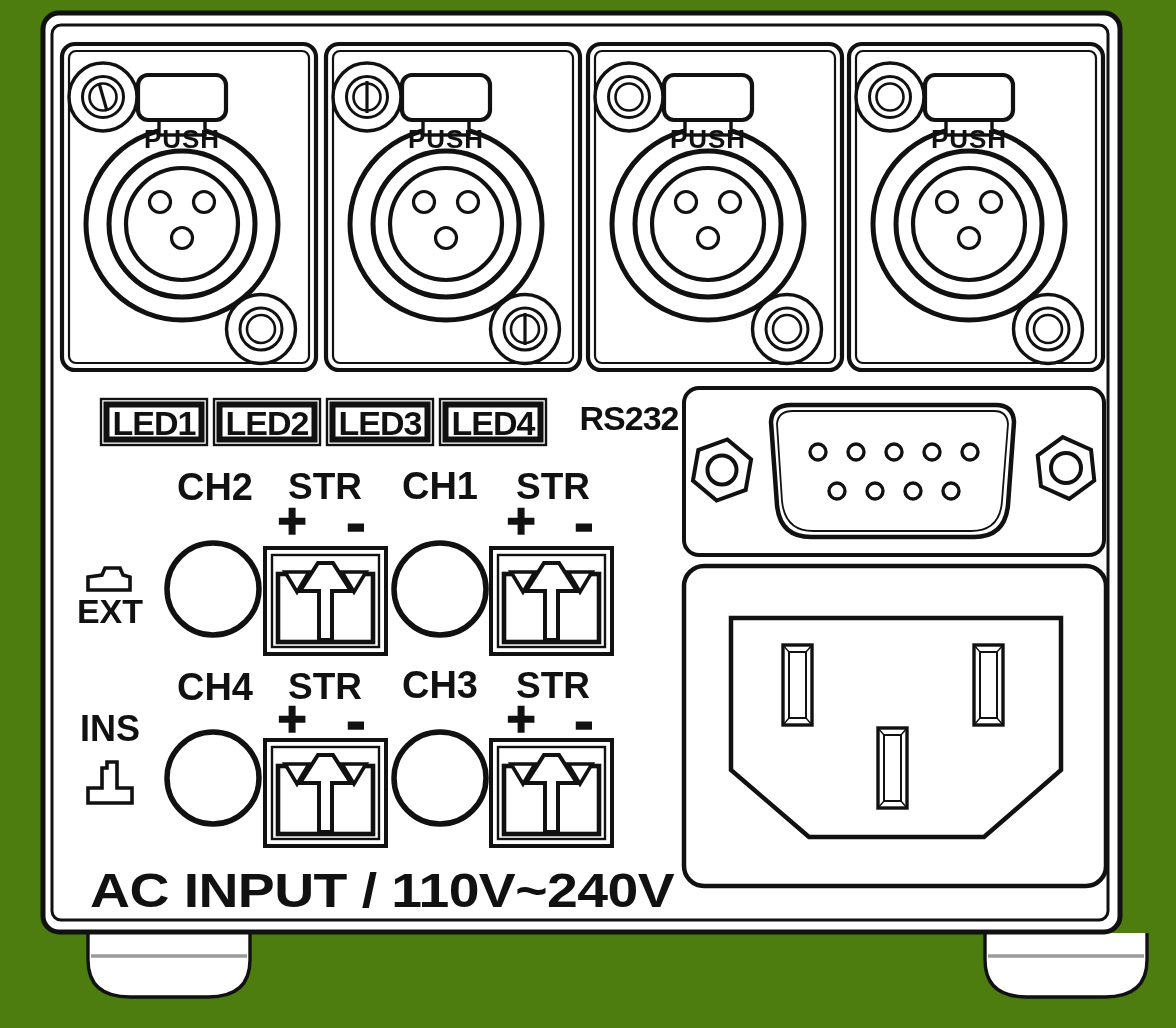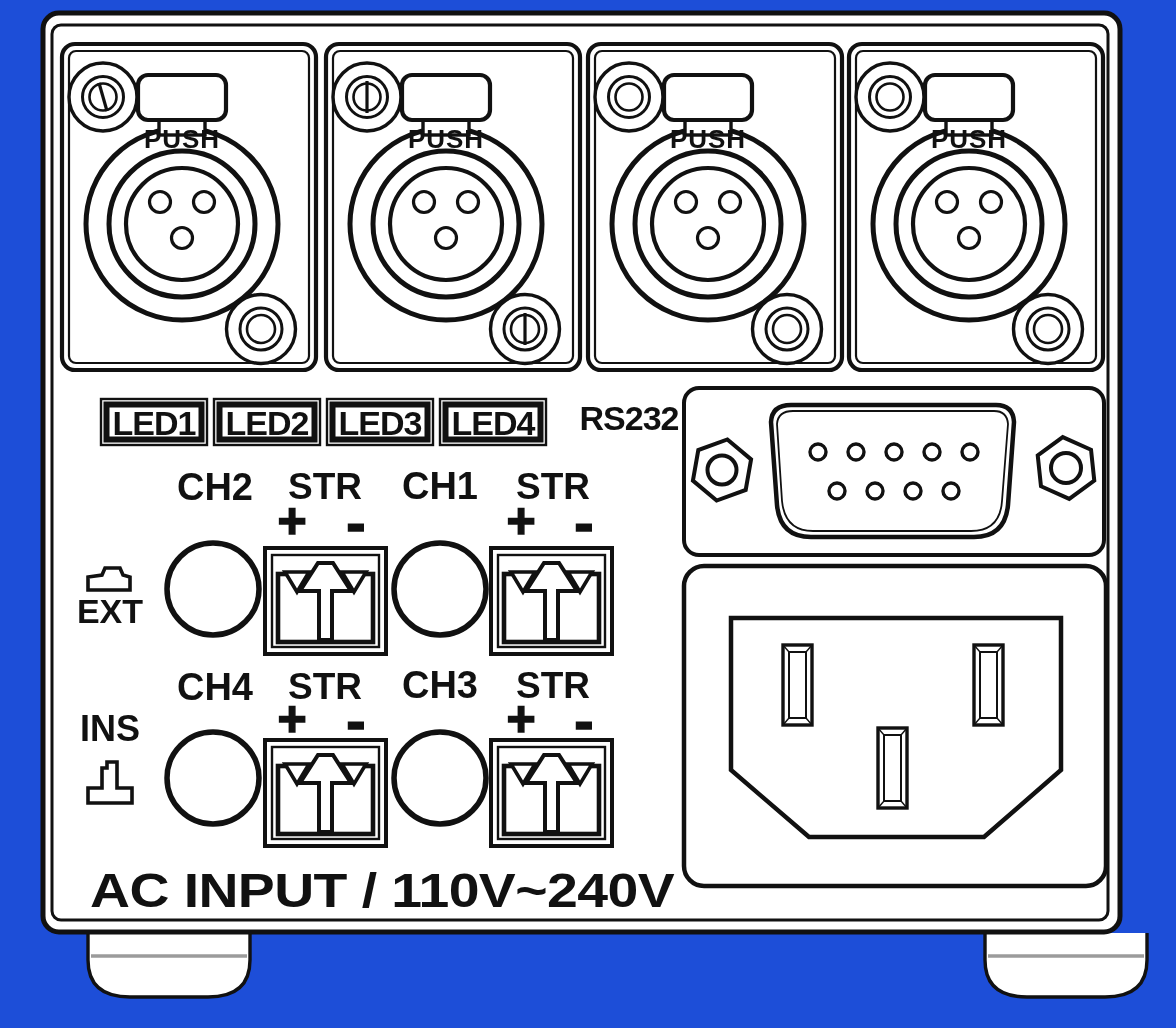--- a/index.html
+++ b/index.html
@@ -1,16 +1,16 @@
 <!DOCTYPE html>
 <html><head>
 <meta charset="utf-8">
 <style>
   html,body{margin:0;padding:0;background:#ffffff;}
-  .stage{position:relative;width:1176px;height:1028px;background:#1d4ed8;overflow:hidden;}
+  .stage{position:relative;width:1176px;height:1028px;background:#4d7c0f;overflow:hidden;}
   svg{display:block;}
   .t{font-family:"Liberation Sans",sans-serif;font-weight:700;fill:#111;
      text-anchor:middle;dominant-baseline:central;}
   .t-start{text-anchor:start;}
   .ln{stroke:#111;fill:none;}
   .fw{stroke:#111;fill:#ffffff;}
 </style>
 </head>
 <body>
 

